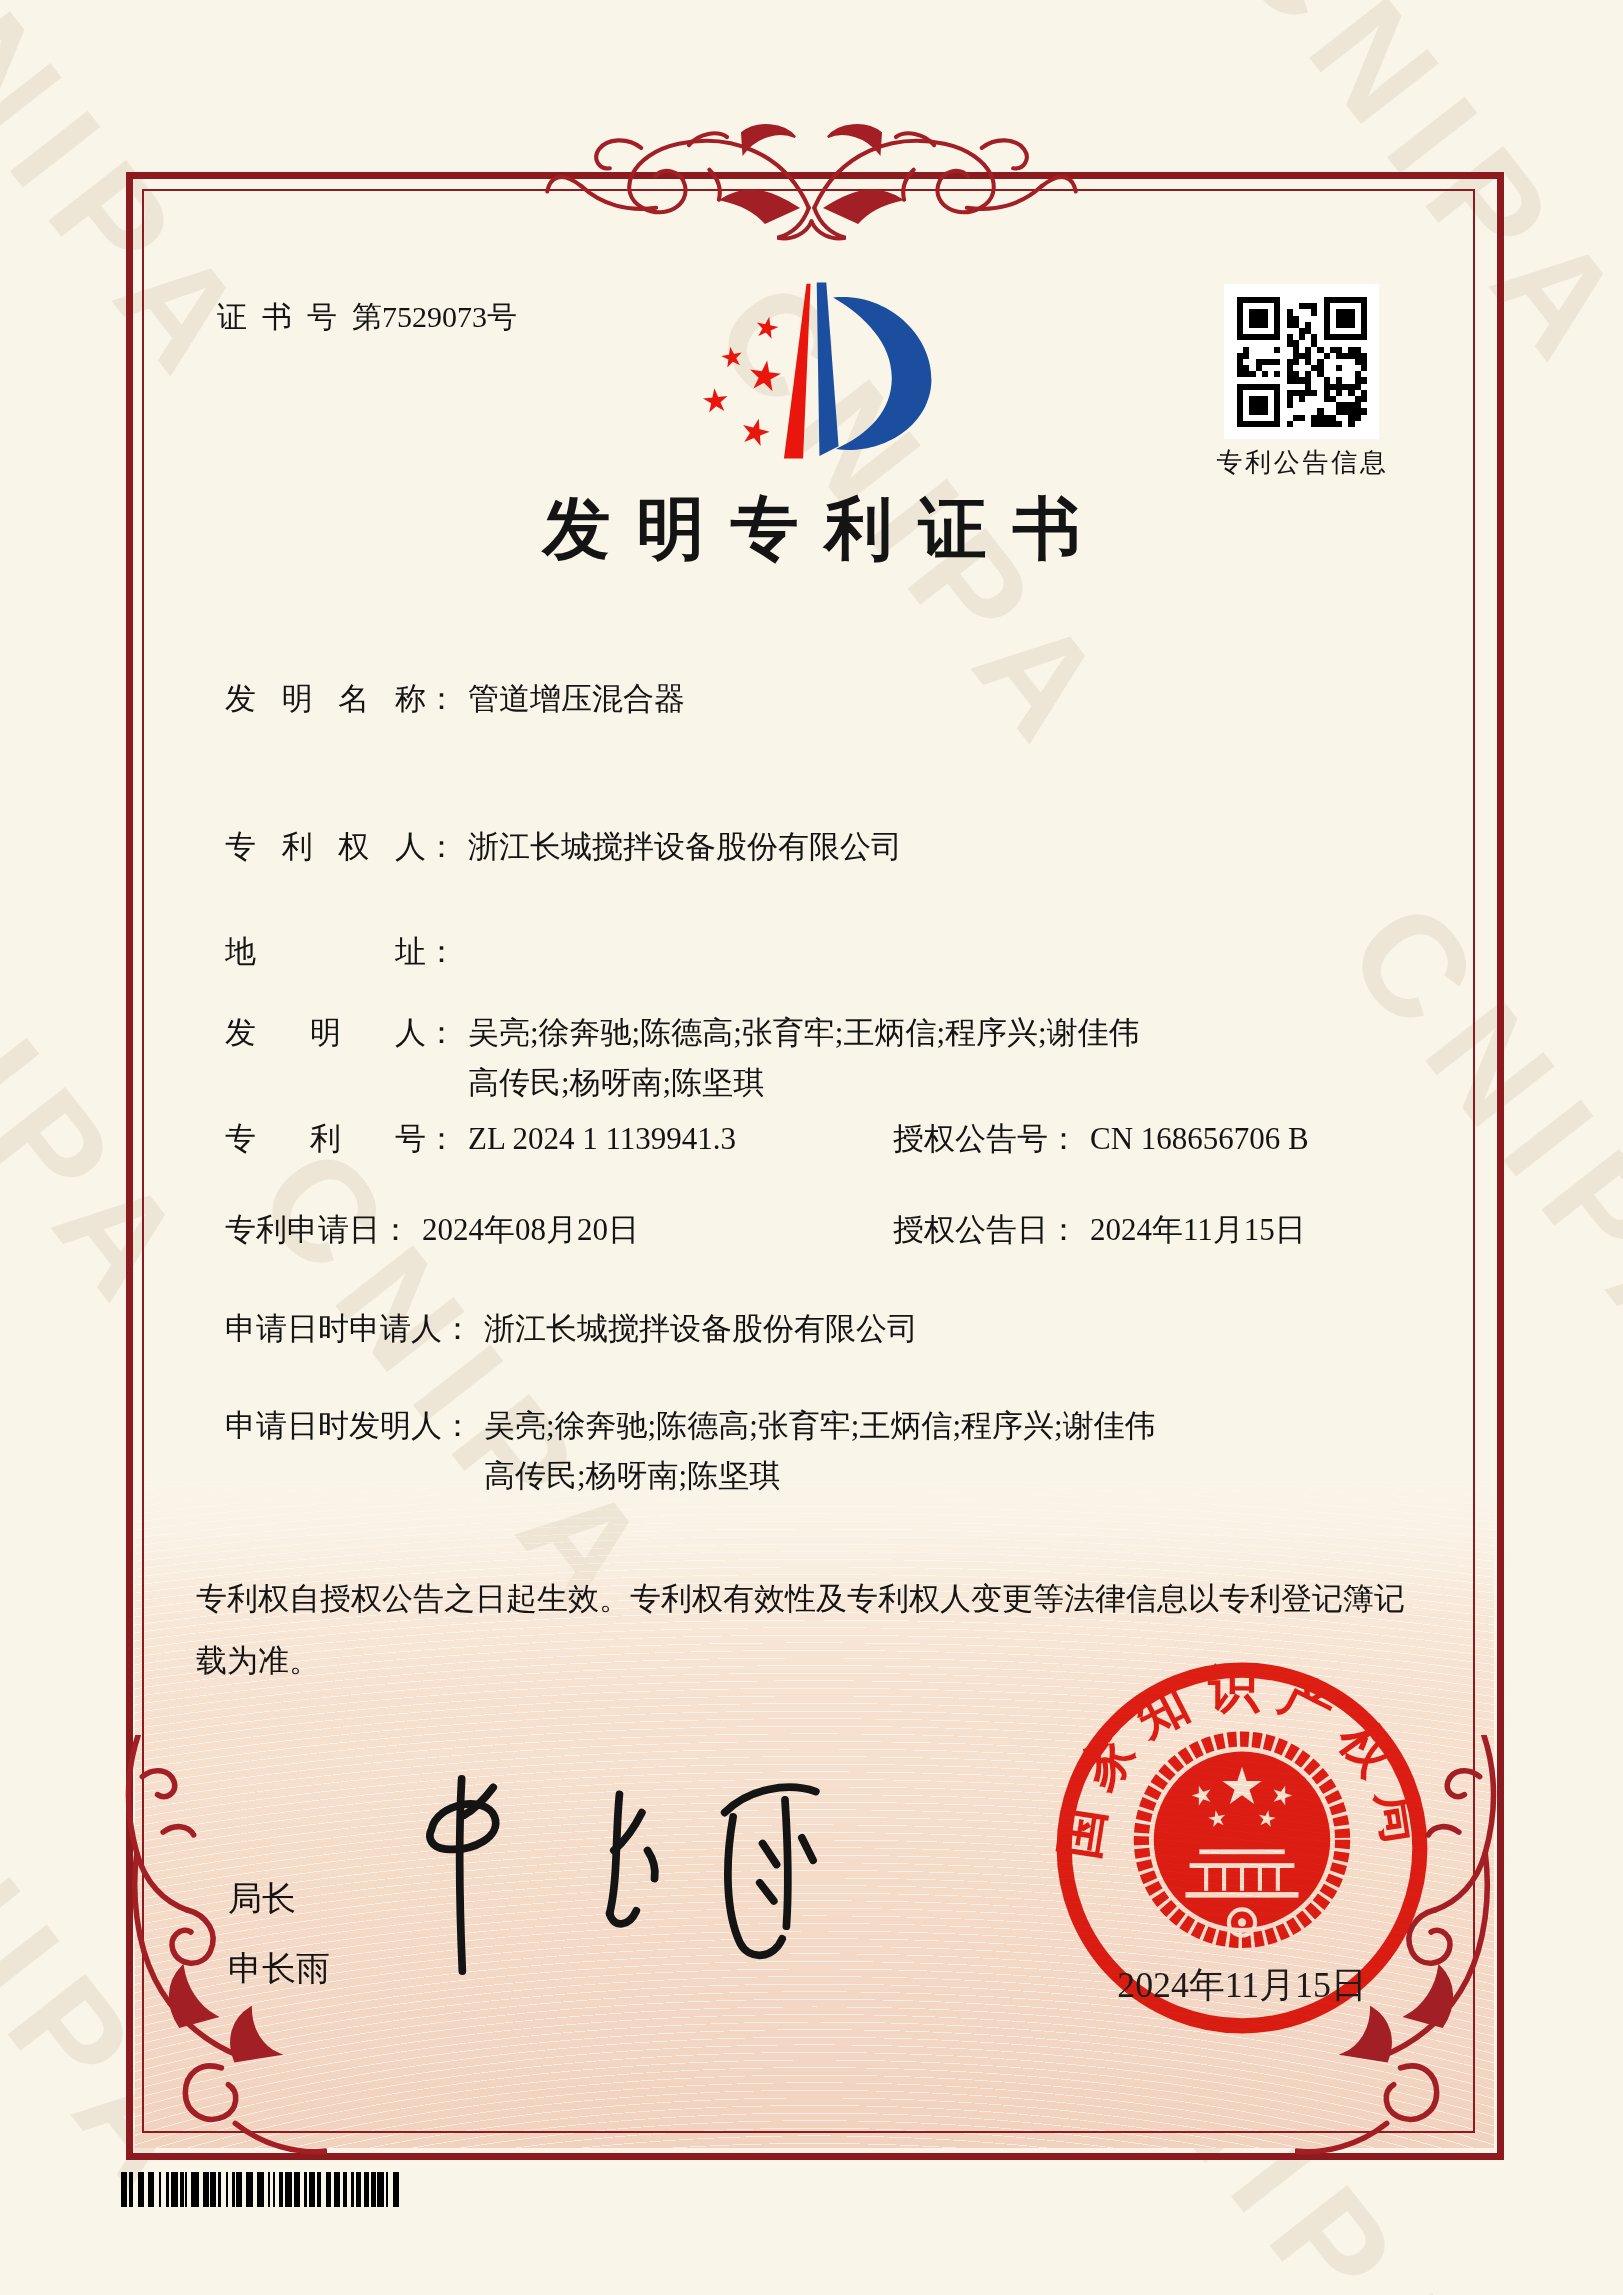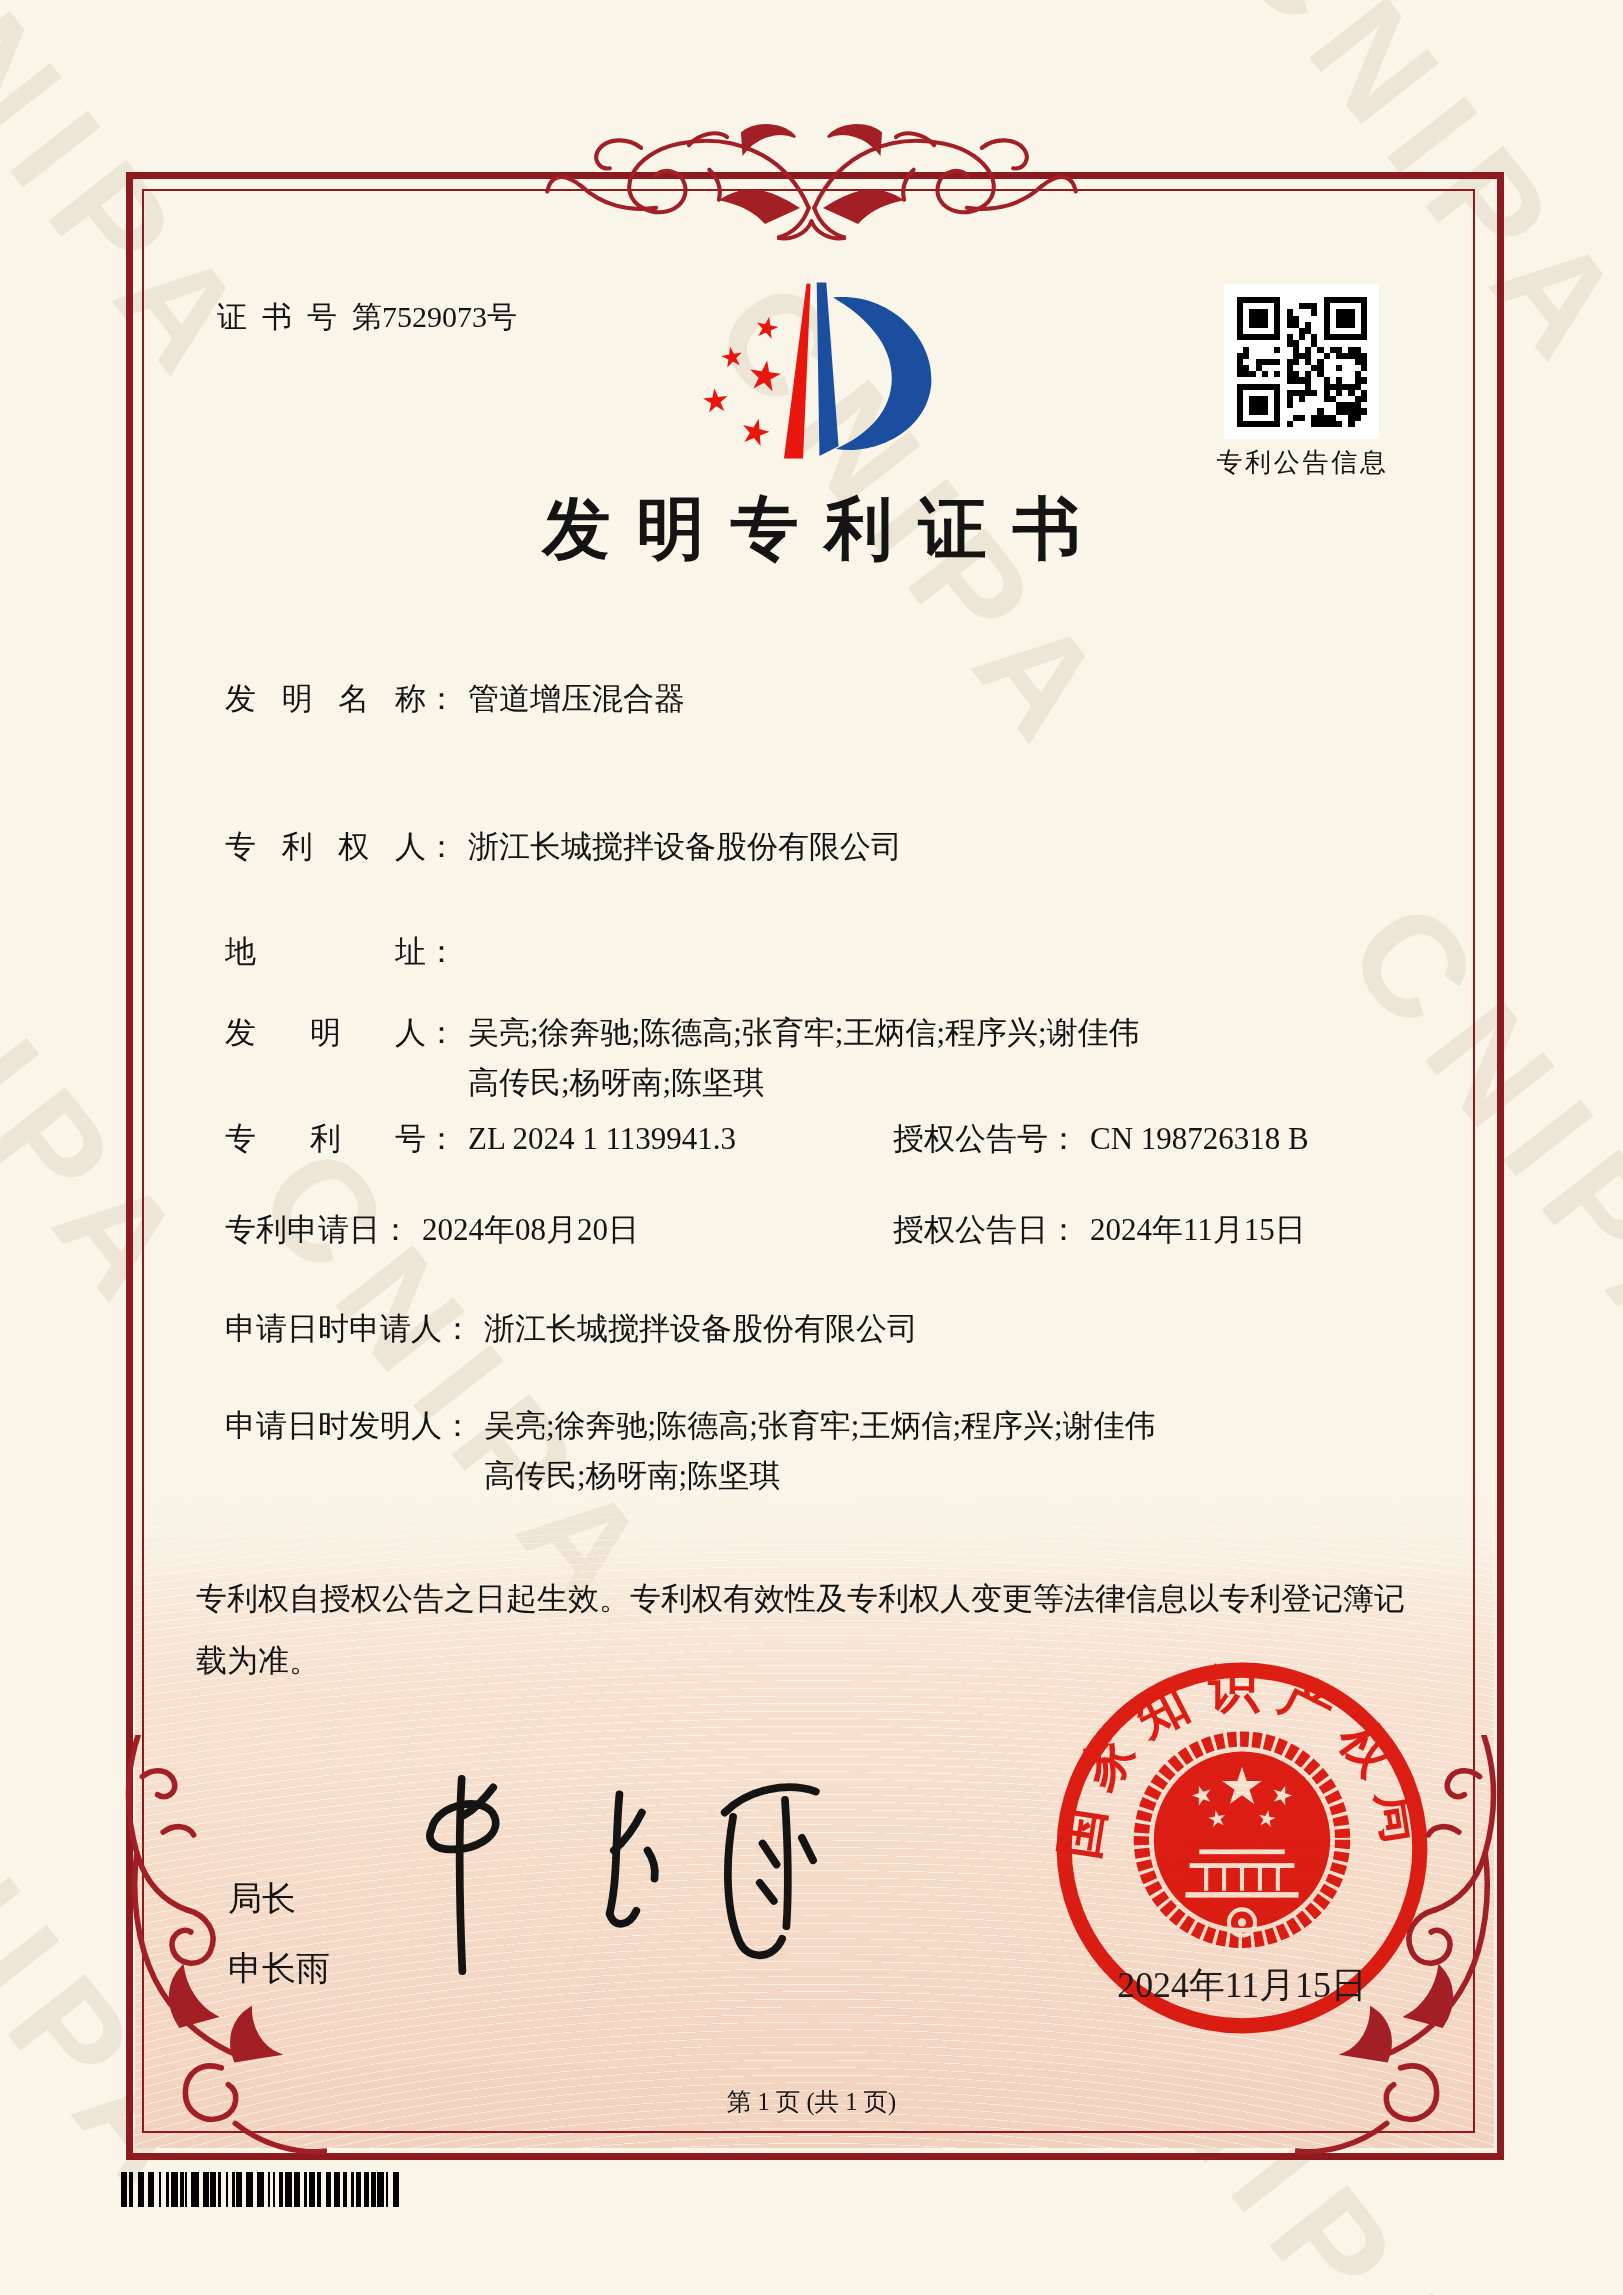--- a/index.html
+++ b/index.html
@@ -403,21 +403,21 @@
 
   <div class="two-col" style="top:1114px">
     <div class="col-a">
       <span class="lbl4">专利号</span>
         <span class="colon">：</span>
         <span class="val">ZL 2024 1 1139941.3</span>
     </div>
     <div class="col-b">
       <span class="lbl">授权公告号</span>
         <span class="colon">：</span>
-        <span class="val">CN 198726318 B</span>
+        <span class="val">CN 168656706 B</span>
     </div>
   </div>
 
   <div class="two-col" style="top:1205px">
     <div class="col-a">
       <span class="lbl">专利申请日</span>
         <span class="colon">：</span>
         <span class="val">2024年08月20日</span>
     </div>
     <div class="col-b">
@@ -488,21 +488,20 @@
       </g>
       <g stroke="#ffffff" stroke-width="6">
         <path d="M228 309 V342 M254 309 V342 M280 309 V342 M306 309 V342 M332 309 V342"></path>
       </g>
       <circle cx="280" cy="388" r="19" fill="none" stroke="#ffffff" stroke-width="6"></circle>
       <circle cx="280" cy="388" r="6" fill="#ffffff"></circle>
     </g>
     <text x="280" y="496" font-size="52" text-anchor="middle" fill="#151515" font-family="Liberation Serif, DejaVu Serif, serif">2024年11月15日</text>
   </svg>
 
-  <div class="footer">第 1 页 (共 1 页)</div>
   <div class="barcode" id="barcode">
       <div class="bar" style="width: 5.5px; background: rgb(0, 0, 0); margin-right: 2px;"></div>
       <div class="bar" style="width: 4.8px; background: rgb(0, 0, 0); margin-right: 4.8px;"></div>
       <div class="bar" style="width: 6.1px; background: rgb(0, 0, 0); margin-right: 3.4px;"></div>
       <div class="bar" style="width: 6.8px; background: rgb(0, 0, 0); margin-right: 4.8px;"></div>
       <div class="bar" style="width: 2px; background: rgb(0, 0, 0); margin-right: 4.8px;"></div>
       <div class="bar" style="width: 2.7px; background: rgb(0, 0, 0); margin-right: 2px;"></div>
       <div class="bar" style="width: 7.5px; background: rgb(0, 0, 0); margin-right: 1.4px;"></div>
       <div class="bar" style="width: 4.1px; background: rgb(0, 0, 0); margin-right: 1.4px;"></div>
       <div class="bar" style="width: 2px; background: rgb(0, 0, 0); margin-right: 4.1px;"></div>

